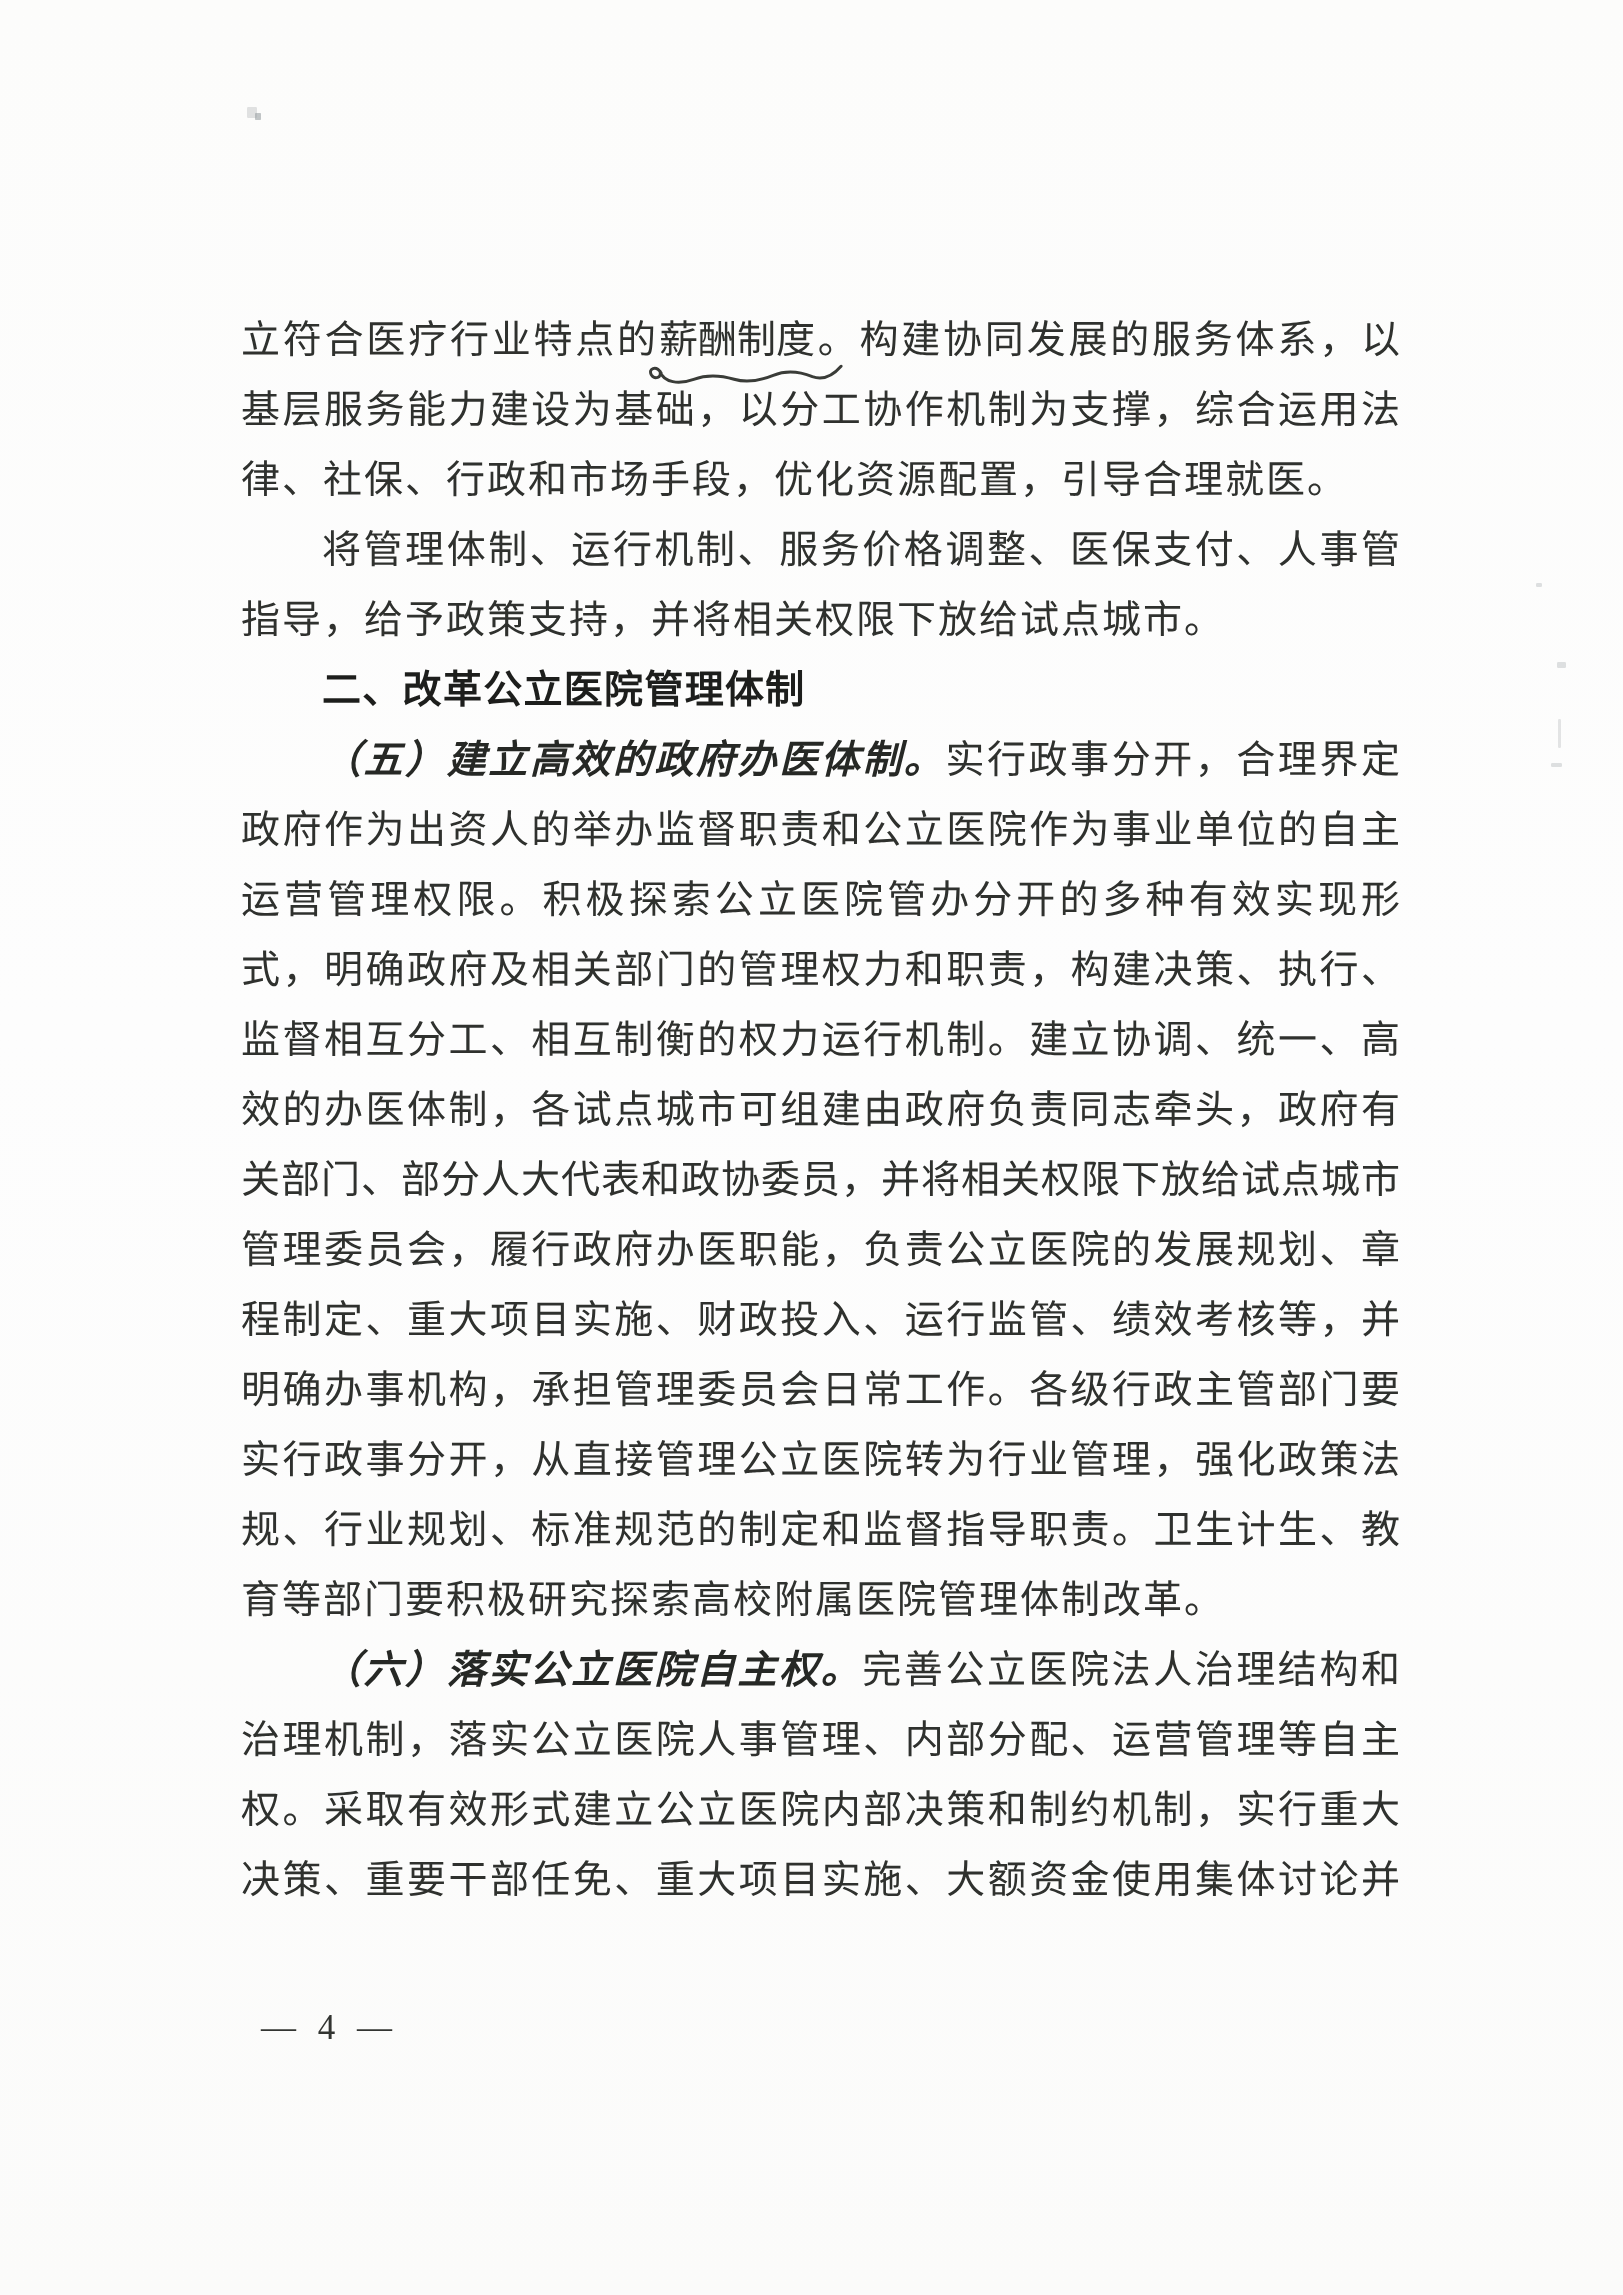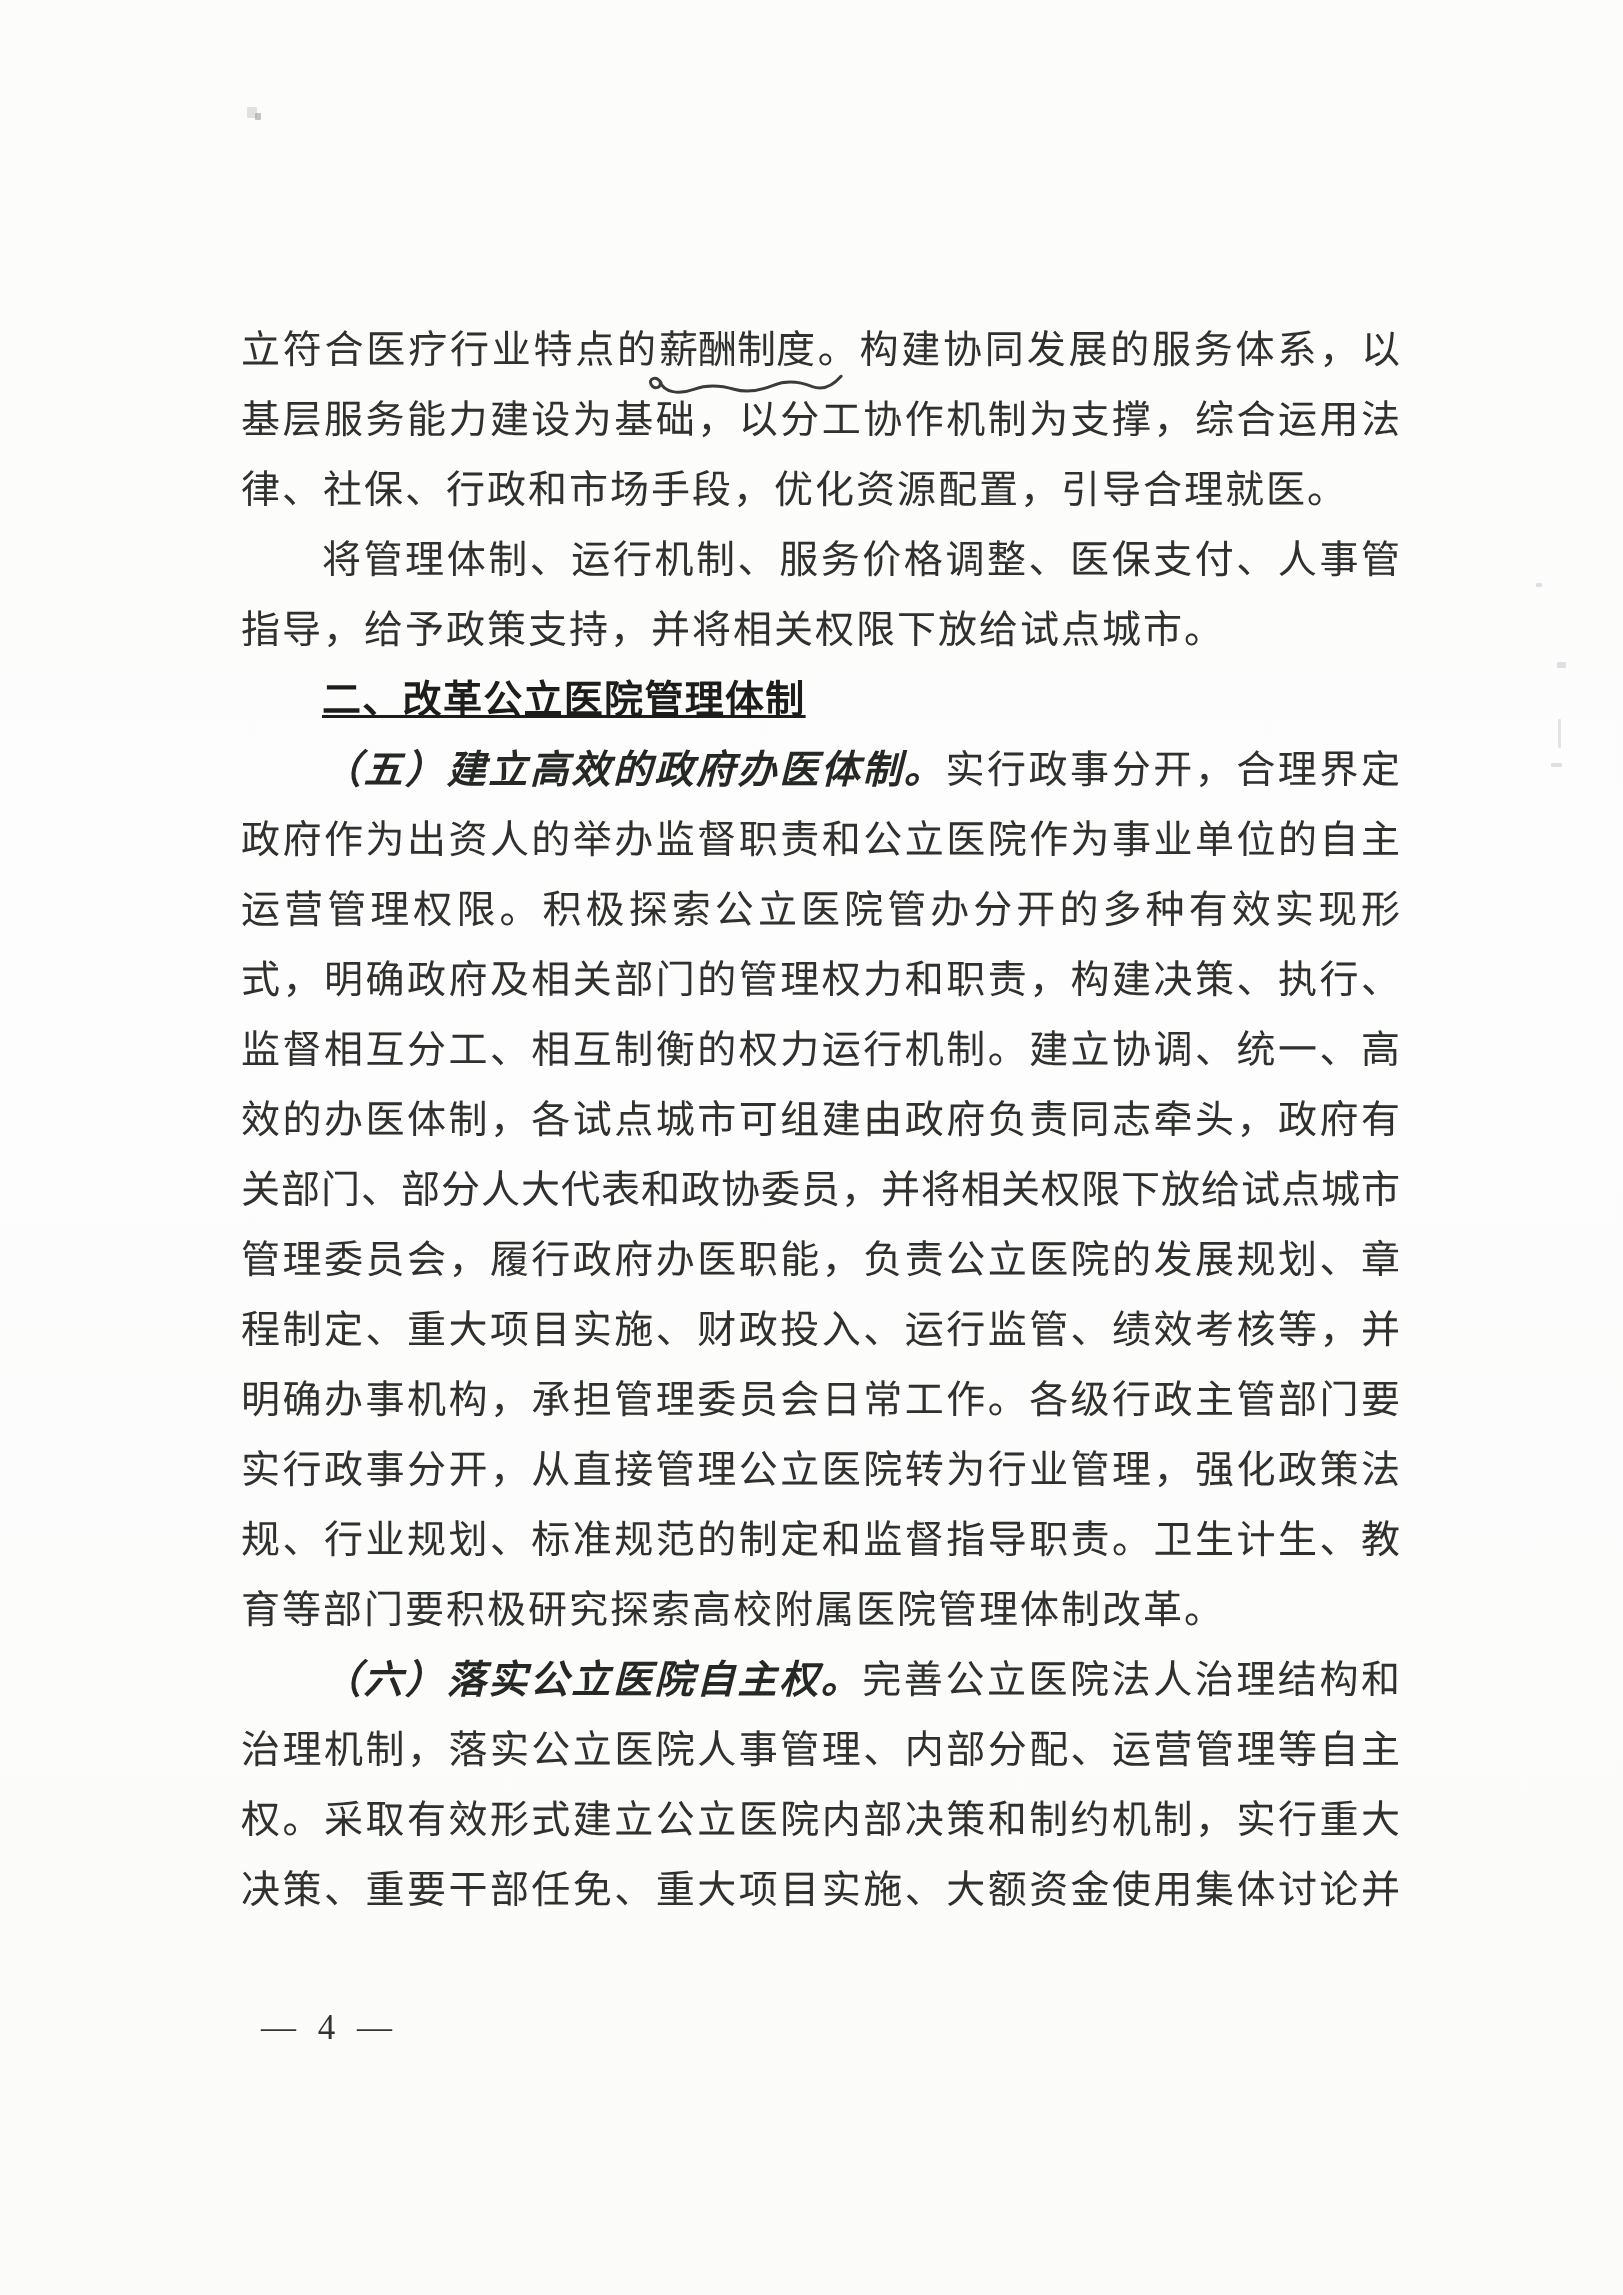--- a/index.html
+++ b/index.html
@@ -14,21 +14,21 @@
     left: 0; top: 0;
     width: 1623px;
     height: 2295px;
     background: linear-gradient(180deg, #fcfcfb 0%, #fdfdfd 45%, #fbfbfa 100%);
     font-family: "Liberation Serif", "DejaVu Serif", serif;
     color: #2f312e;
   }
   .text-block {
     position: absolute;
     left: 241px;
-    top: 315px;
+    top: 305px;
     width: 1159px;
   }
   .line {
     position: relative;
     box-sizing: border-box;
     width: 100%;
     height: 70px;
     line-height: 70px;
     font-size: 39px;
     white-space: nowrap;
@@ -44,21 +44,20 @@
   }
   .indent {
     padding-left: 81px;
   }
   .heading {
     font-family: "Liberation Sans", "DejaVu Sans", sans-serif;
     font-weight: 700;
     font-size: 39px;
     letter-spacing: 1.3px;
     color: #1d1e1c;
-    text-decoration: underline;
   }
   
   .kaiti-lead {
     font-weight: 600;
     color: #262825;
     font-style: italic;
   }
   .annotated {
     position: relative;
     display: inline-block;

